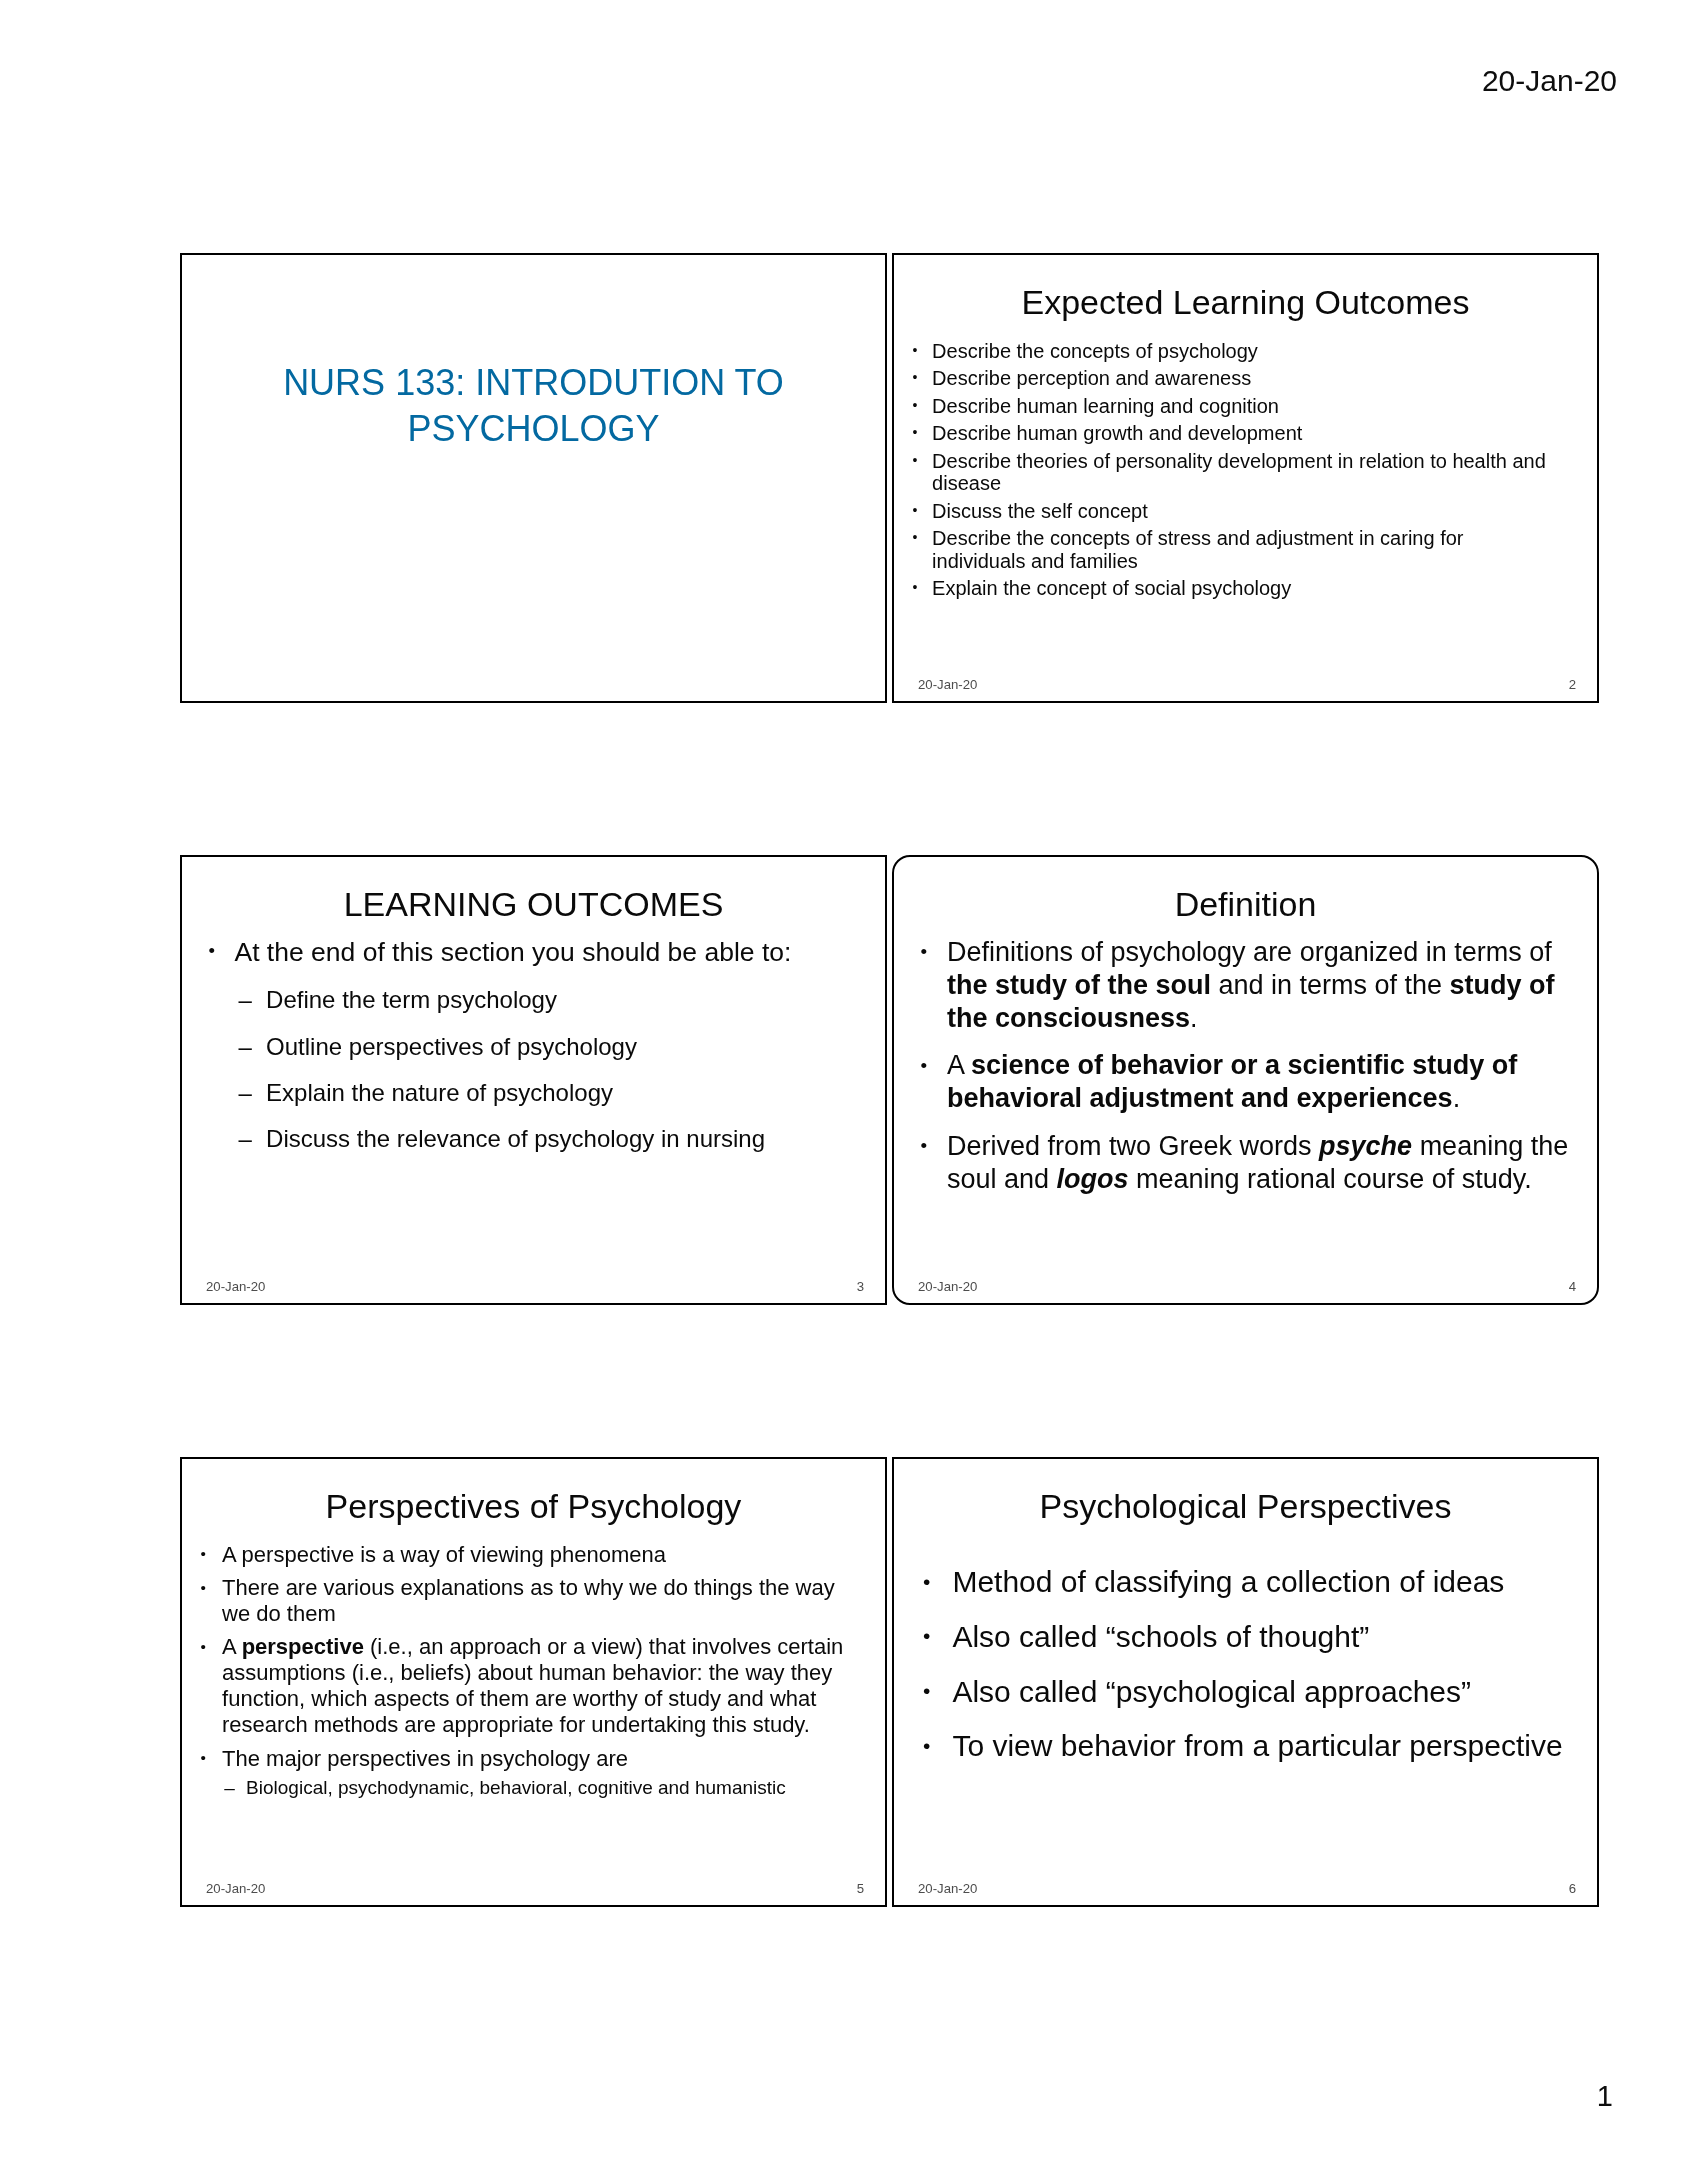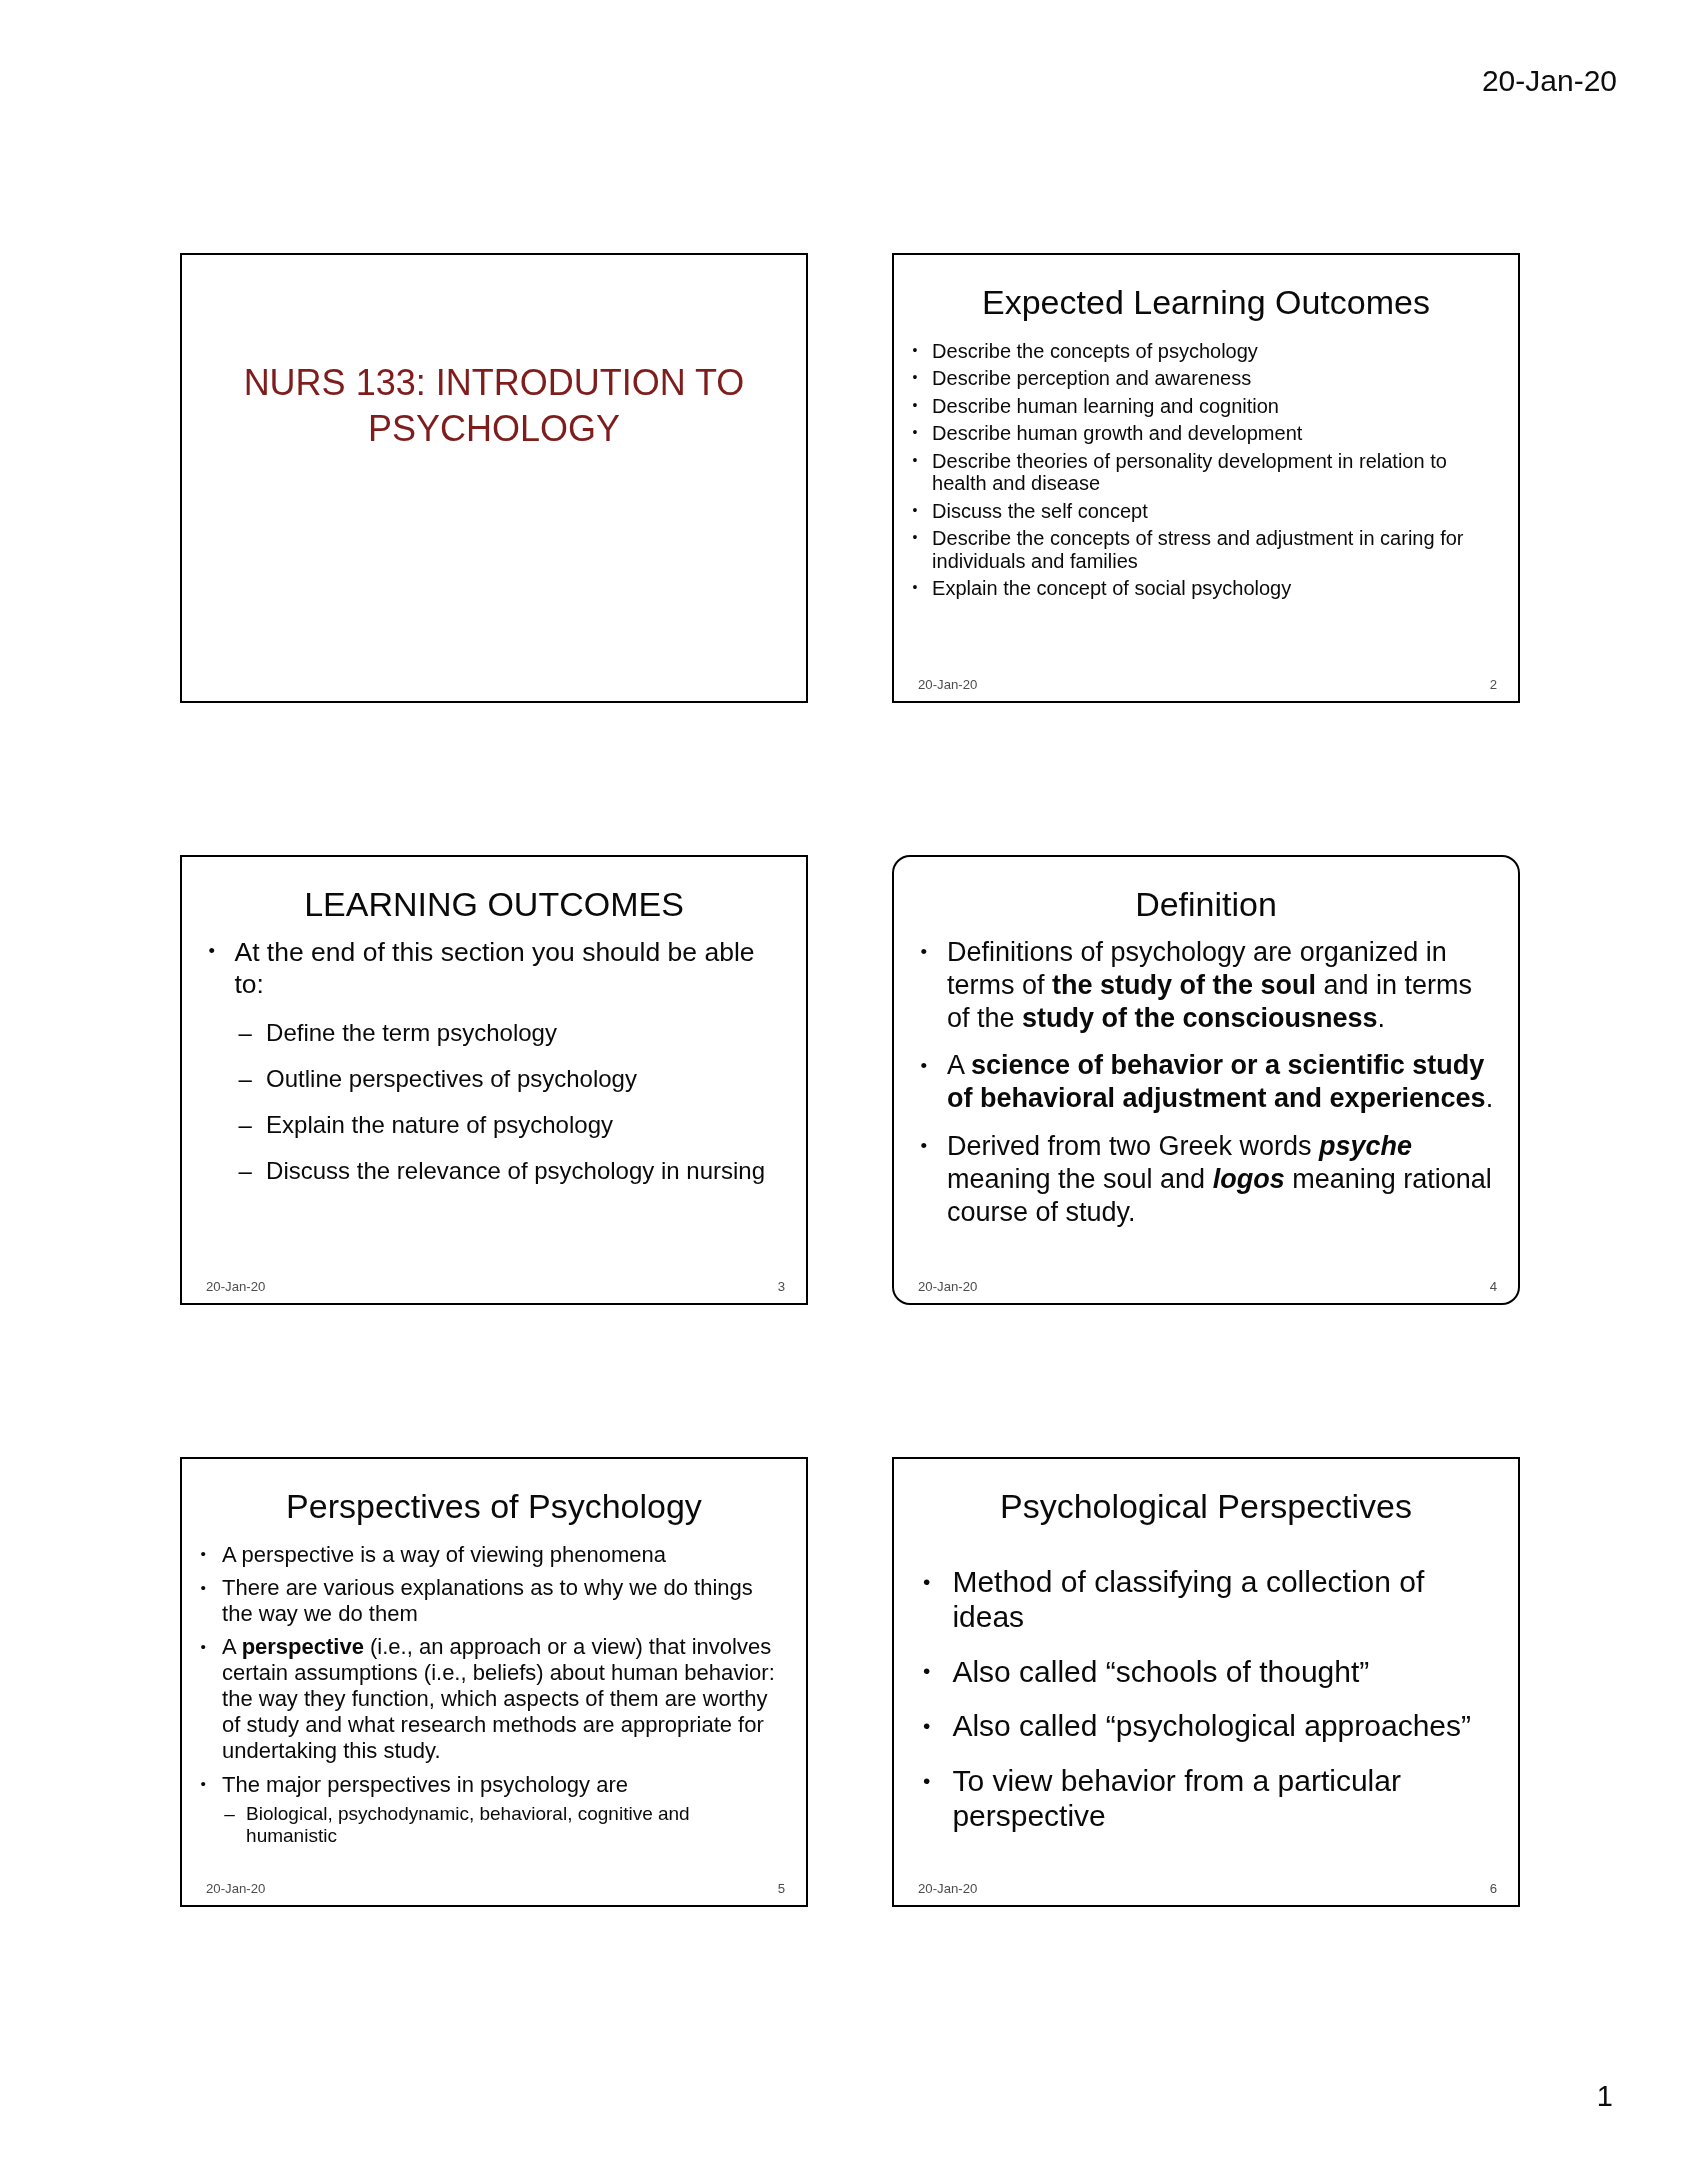--- a/index.html
+++ b/index.html
@@ -10,40 +10,40 @@
   }
   .page-date{
     position:absolute;top:64px;right:70px;
     font-size:30px;color:#0d0d0d;letter-spacing:0;
   }
   .page-num{
     position:absolute;top:2080px;right:74px;
     font-size:29px;color:#0d0d0d;
   }
   .slide{
-    position:absolute;width:628px;height:450px;
+    position:absolute;width:707px;height:450px;
     background:#fff;border:2.6px solid #000;box-sizing:border-box;
     overflow:hidden;
   }
   .pos-s1{left:180px;top:253px;}
   .pos-s2{left:892px;top:253px;}
   .pos-s3{left:180px;top:855px;}
   .pos-s4{left:892px;top:855px;border-radius:18px;}
   .pos-s5{left:180px;top:1457px;padding-left:40px;}
   .pos-s6{left:892px;top:1457px;}
 
   .slide-title{
     position:absolute;top:28px;left:17px;right:17px;margin:0;
     text-align:center;font-size:34px;font-weight:400;line-height:1.15;
     color:#0a0a0a;
   }
   
   .s1-title{
     position:absolute;top:105px;left:40px;right:40px;
-    text-align:center;font-size:36px;line-height:1.28;color:#7f1d1d;
+    text-align:center;font-size:36px;line-height:1.28;color:#0369a1;
   }
   .s1-subtitle{
     position:absolute;top:198px;left:0;right:0;
     text-align:center;font-size:25px;color:#919191;
   }
 
   .bullets{position:absolute;line-height:1.14;color:#0a0a0a;}
   .bullet{display:flex;align-items:flex-start;}
   .marker{flex:0 0 1.4em;font-size:0.70em;padding-top:0.22em;}
   .lvl2{padding-left:1.25em;}

